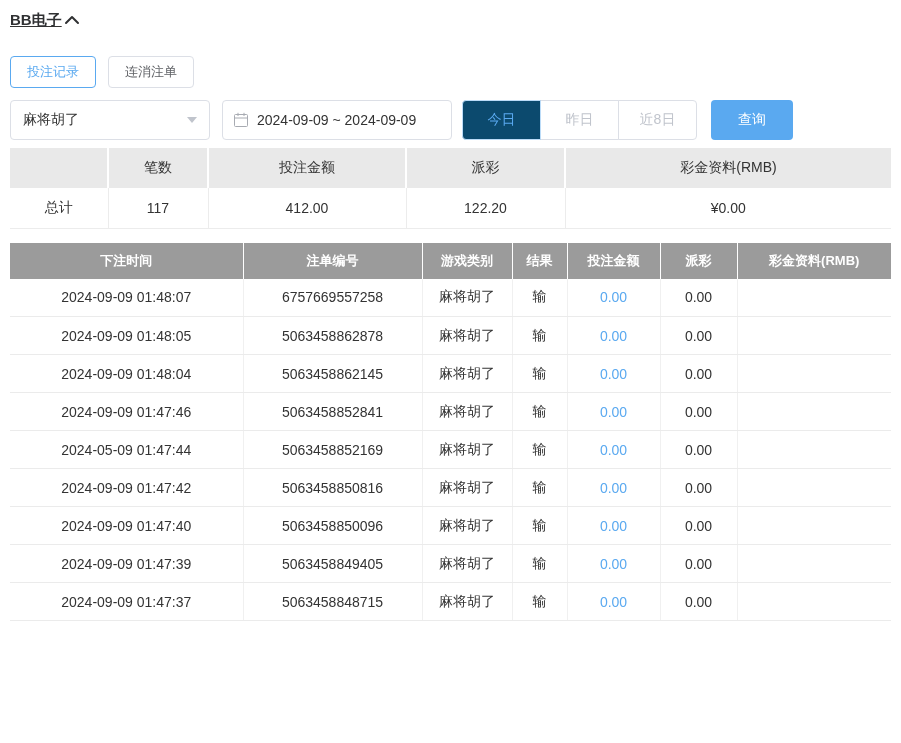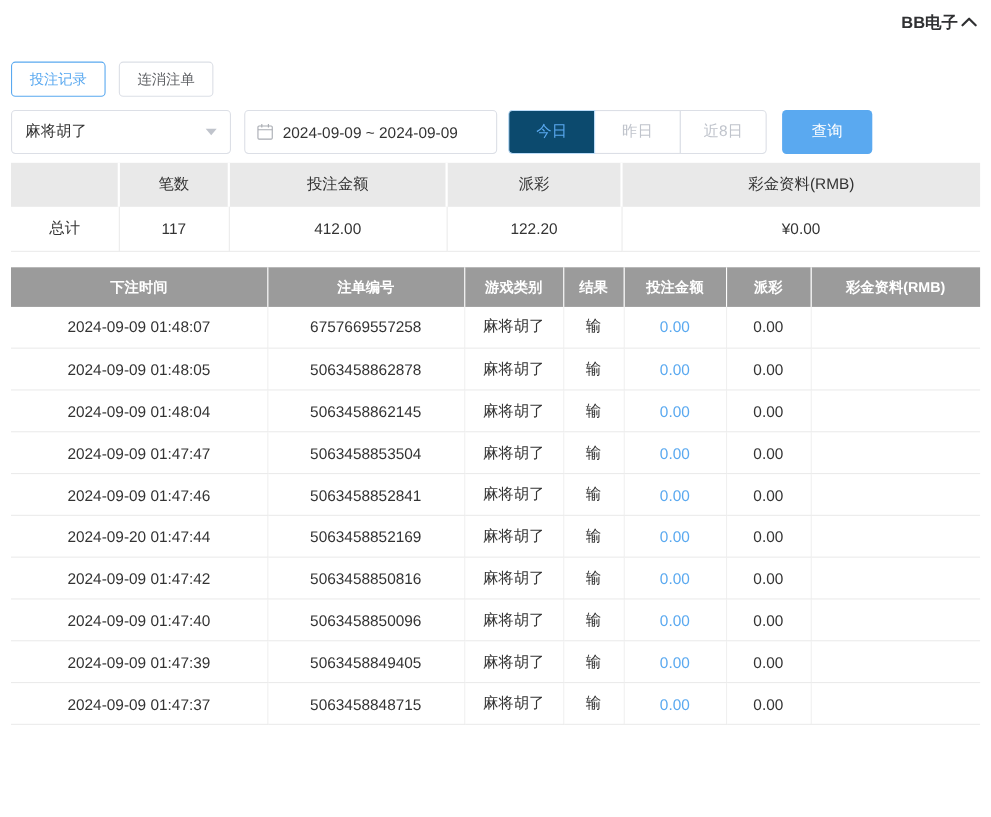--- a/index.html
+++ b/index.html
@@ -6,21 +6,21 @@
   html, body { margin: 0; padding: 0; background: #fff; }
   body {
     width: 901px;
     font-family: "Liberation Sans", "DejaVu Sans", sans-serif;
     color: #333;
     font-size: 14px;
   }
   .page { padding: 8px 10px 0 10px; }
 
   
-  .panel-header { display: flex; justify-content: flex-end; align-items: center; height: 24px; }
+  .panel-header { display: flex; justify-content: flex-start; align-items: center; height: 24px; text-decoration: underline; }
   .page-title { font-size: 15px; font-weight: bold; color: #303133; }
   .chevron-btn { background: none; border: none; padding: 2px; cursor: pointer; line-height: 0; }
 
   
   .tabs { margin-top: 24px; display: flex; gap: 12px; }
   .tab {
     height: 32px; padding: 0 16px; font-size: 13px; border-radius: 4px;
     background: #fff; border: 1px solid #dcdfe6; color: #606266; cursor: pointer;
     font-family: inherit;
   }
@@ -209,42 +209,33 @@
           <td>2024-09-09 01:48:04</td>
           <td>5063458862145</td>
           <td>麻将胡了</td>
           <td>输</td>
           <td><a class="amount-link">0.00</a></td>
           <td>0.00</td>
           <td></td>
         </tr>
 
 
-        <tr>
-          <td>2024-09-09 01:47:47</td>
-          <td>5063458853504</td>
-          <td>麻将胡了</td>
-          <td>输</td>
-          <td><a class="amount-link">0.00</a></td>
-          <td>0.00</td>
-          <td></td>
-        </tr>
 
         <tr>
           <td>2024-09-09 01:47:46</td>
           <td>5063458852841</td>
           <td>麻将胡了</td>
           <td>输</td>
           <td><a class="amount-link">0.00</a></td>
           <td>0.00</td>
           <td></td>
         </tr>
 
         <tr>
-          <td>2024-09-20 01:47:44</td>
+          <td>2024-05-09 01:47:44</td>
           <td>5063458852169</td>
           <td>麻将胡了</td>
           <td>输</td>
           <td><a class="amount-link">0.00</a></td>
           <td>0.00</td>
           <td></td>
         </tr>
 
 
         <tr>

